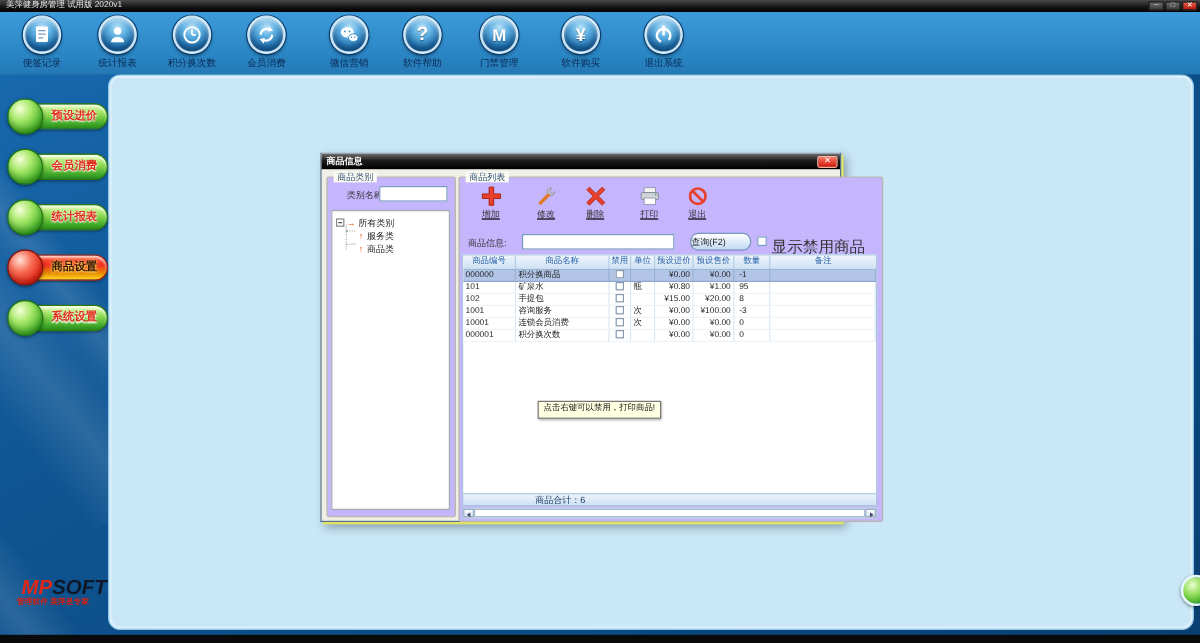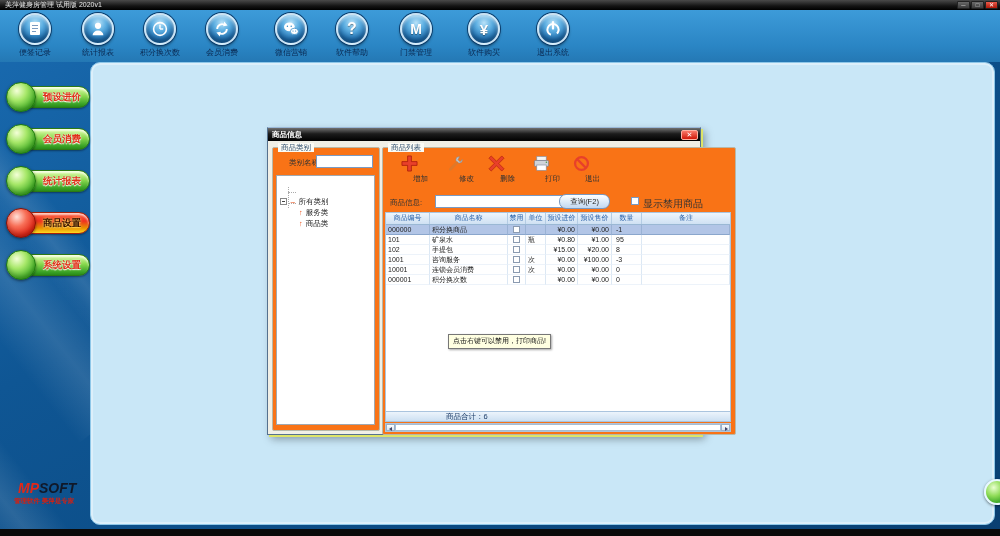--- a/index.html
+++ b/index.html
@@ -40,64 +40,64 @@
     box-shadow:inset 0 2px 2px rgba(255,255,255,.7),0 1px 2px rgba(0,0,0,.4);
     font-size:9.5px;font-weight:bold;color:#e03018;line-height:20px;text-align:center;padding-left:12px;
     text-shadow:0 0 2px #ffffff,0 1px 1px #ffffff;}
   .side-orb{position:absolute;left:0;top:0;width:30px;height:30px;border-radius:50%;
     background:radial-gradient(circle at 35% 28%,#f4ffd8 0%,#a8e86a 35%,#4cb42c 70%,#1f8a10 100%);
     border:1px solid #1e7a0e;box-sizing:border-box;box-shadow:0 1px 3px rgba(0,0,0,.5),inset 0 -3px 4px rgba(0,0,0,.2);}
   .side-btn.active .side-pill{background:linear-gradient(#ff6040,#f03020 40%,#e89000 75%,#ffd820);border-color:#a82008;color:#3a1200;text-shadow:0 0 3px #ffe878,0 1px 1px #ffd040;}
   .side-btn.active .side-orb{background:radial-gradient(circle at 35% 28%,#ffe0d8 0%,#f87058 35%,#e02818 70%,#a81008 100%);border-color:#8a1004;}
 
   
-  .logo{position:absolute;left:18px;top:480px;font-style:italic;font-weight:900;font-size:14px;letter-spacing:0;}
+  .logo{position:absolute;left:18px;top:480px;font-style:italic;font-weight:900;font-size:17px;letter-spacing:0;}
   .logo .mp{color:#e02818;}
   .logo .soft{color:#101828;}
   .slogan{position:absolute;left:14px;top:497px;font-size:6.5px;color:#d42012;font-weight:bold;}
 
   
   .edge-fab{position:absolute;left:984px;top:479px;width:26px;height:26px;border-radius:50%;
     background:radial-gradient(circle at 35% 30%,#eaffd0 0%,#90dc58 40%,#3aa626 75%,#1e8210 100%);
     border:2px solid #e8f8ff;box-sizing:border-box;box-shadow:0 1px 3px rgba(0,0,0,.5);}
 
   
   .dialog{position:absolute;left:267px;top:127px;width:434px;height:308px;background:#f0efe6;
     border:1px solid #55718e;border-top:1px solid #9ab8d8;box-sizing:border-box;
     box-shadow:2px 2px 0 0 #dde468,4px 4px 8px rgba(0,0,0,.35);}
   .dlg-titlebar{position:absolute;left:0;top:0;width:100%;height:13px;background:linear-gradient(#707070,#1c1c1c 45%,#000);color:#fff;font-size:7.5px;font-weight:bold;line-height:13px;padding-left:4px;box-sizing:border-box;}
   .dlg-close{position:absolute;right:2px;top:1.5px;width:17px;height:10px;background:linear-gradient(#f87868,#d01808);border:1px solid #ffb0a0;border-radius:2px;color:#fff;font-size:7px;line-height:8px;text-align:center;box-sizing:border-box;cursor:pointer;}
 
-  .groupbox{position:absolute;border:1px solid #b8b8a8;border-radius:2px;background:#f97316;}
+  .groupbox{position:absolute;border:1px solid #b8b8a8;border-radius:2px;background:#c4b5fd;}
   .legend{position:absolute;top:-5px;left:5px;background:#fbfbf5;padding:0 3px;font-size:7.5px;color:#31506e;line-height:9px;}
 
   .gb-cat{left:4px;top:19px;width:106px;height:282px;}
   .cat-label{position:absolute;left:4px;top:10px;font-size:7.5px;color:#333;margin-left:12px;}
   .cat-input{position:absolute;left:43px;top:7px;width:57px;height:13px;border:1px solid #7a9ac2;background:#fff;box-sizing:border-box;font-size:7.5px;padding:0 2px;}
   .tree{position:absolute;left:3px;top:27px;width:99px;height:250px;background:#fff;border:1px solid #a0a8b0;box-sizing:border-box;font-size:7.5px;color:#222;}
   .tree-row{position:relative;height:11px;line-height:11px;white-space:nowrap;cursor:pointer;}
   .tree-root{padding-left:3px;}
   .tree-child{padding-left:22px;}
   .expander{display:inline-block;width:7px;height:7px;border:1px solid #888;background:#fff;vertical-align:-1px;position:relative;margin-right:2px;box-sizing:border-box;}
   .expander::after{content:"";position:absolute;left:1px;top:2px;width:3px;height:1px;background:#444;}
   .arrow-right{color:#e84a10;font-weight:bold;margin-right:2px;}
   .arrow-up{color:#e84a10;font-weight:bold;margin-right:3px;}
   .tree-vline{position:absolute;left:11px;top:11px;height:21px;border-left:1px dotted #aaa;}
   .tree-hdash{position:absolute;left:11px;width:8px;border-top:1px dotted #aaa;}
 
   .gb-list{left:114px;top:19px;width:352px;height:286px;}
-  .dlg-toolbtn{position:absolute;top:5px;width:38px;text-align:right;cursor:pointer;}
+  .dlg-toolbtn{position:absolute;top:5px;width:38px;text-align:center;cursor:pointer;text-decoration:underline;}
   .dlg-toolbtn .ic{height:19px;display:flex;align-items:flex-end;justify-content:center;}
   .dlg-toolbtn .lb{font-size:7.5px;color:#333;margin-top:2px;}
 
   .search-label{position:absolute;left:7px;top:50px;font-size:7.5px;color:#333;}
   .search-input{position:absolute;left:52px;top:47px;width:127px;height:13px;border:1px solid #7a9ac2;background:#fff;box-sizing:border-box;font-size:7.5px;padding:0 2px;}
-  .query-btn{position:absolute;left:176px;top:46px;width:51px;height:15px;border:1px solid #7898c0;border-radius:7px;background:linear-gradient(#ffffff,#d8e8f8 60%,#c2d8f0);font-size:7.5px;color:#222;line-height:13px;text-align:center;box-sizing:border-box;cursor:pointer;}
+  .query-btn{position:absolute;left:192px;top:46px;width:51px;height:15px;border:1px solid #7898c0;border-radius:7px;background:linear-gradient(#ffffff,#d8e8f8 60%,#c2d8f0);font-size:7.5px;color:#222;line-height:13px;text-align:left;box-sizing:border-box;cursor:pointer;}
   .chk{position:absolute;left:248px;top:49px;width:8px;height:8px;border:1px solid #7a9ac2;background:#fff;box-sizing:border-box;cursor:pointer;}
-  .chk-label{position:absolute;left:260px;top:49px;font-size:10px;color:#333;}
+  .chk-label{position:absolute;left:260px;top:49px;font-size:13px;color:#333;}
 
   .ptable{position:absolute;left:2px;top:64px;width:346px;height:202px;background:#fff;border:1px solid #aac4de;box-sizing:border-box;overflow:hidden;}
   .thead,.trow{display:grid;grid-template-columns:44px 78px 18px 20px 32px 34px 30px 1fr;}
   .thead{height:11px;background:linear-gradient(#eef5fc,#cfe1f3);border-bottom:1px solid #9ab8d4;}
   .th{font-size:7px;color:#2860a8;line-height:10px;text-align:center;border-right:1px solid #b4cce4;overflow:hidden;white-space:nowrap;}
   .trow{height:10px;background:#fff;}
   .trow.sel{background:#b2c5e6;}
   .tc{font-size:7px;color:#222;line-height:10px;border-right:1px solid #dce8f4;border-bottom:1px solid #edf3fa;overflow:hidden;white-space:nowrap;padding:0 2px;box-sizing:border-box;}
   .trow.sel .tc{border-bottom-color:#8aa6cc;border-right-color:#9ab2d4;}
   .tc-cost,.tc-price{text-align:right;}
@@ -253,21 +253,21 @@
     </div>
 
     <div class="groupbox gb-cat">
       <span class="legend">商品类别</span>
       <span class="cat-label">类别名称:</span>
       <input class="cat-input" type="text" style="">
       <div class="tree">
         <div class="tree-vline"></div>
         <div class="tree-hdash" style="top:16px"></div>
         <div class="tree-hdash" style="top:27px"></div>
-        <div class="tree-row tree-root" style="margin-top:20px">
+        <div class="tree-row tree-root" style="margin-top:4px">
           <span class="expander"></span><span class="arrow-right">→</span><span>所有类别</span>
         </div>
         <div class="tree-row tree-child">
           <span class="arrow-up">↑</span><span>服务类</span>
         </div>
         <div class="tree-row tree-child">
           <span class="arrow-up">↑</span><span>商品类</span>
         </div>
       </div>
     </div>

